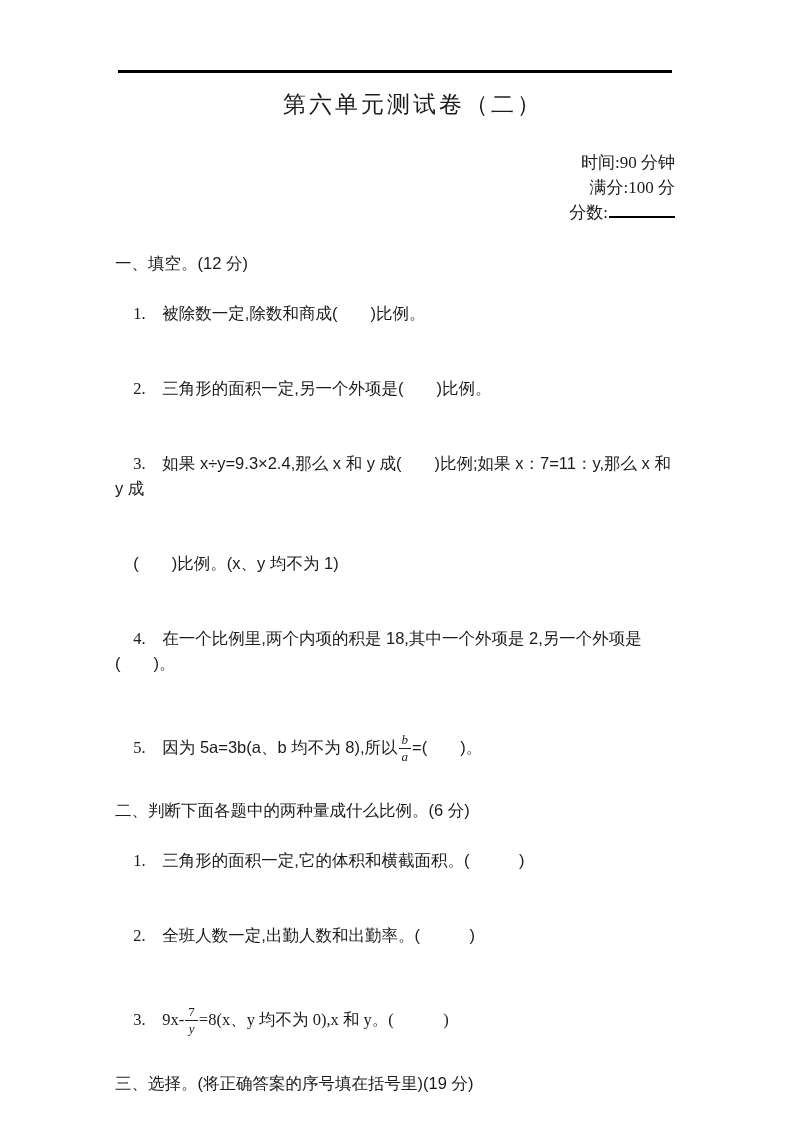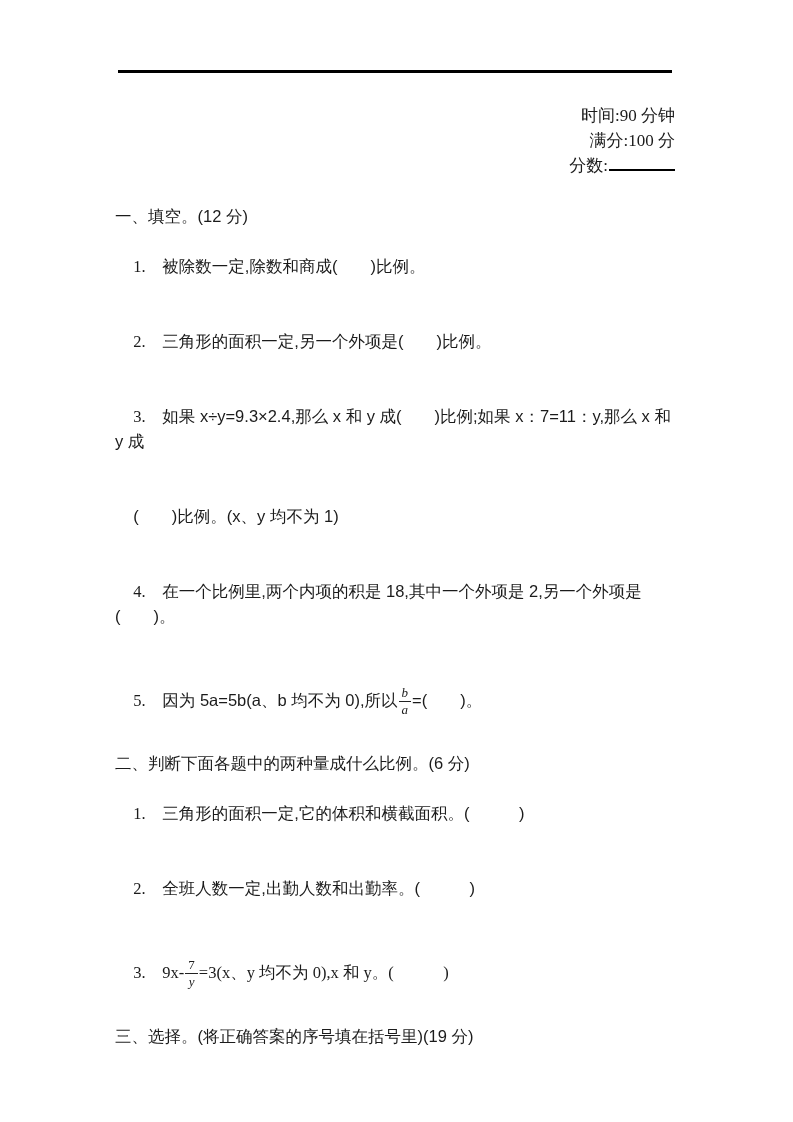--- a/index.html
+++ b/index.html
@@ -45,20 +45,21 @@
   .frac .fd { display: block; padding-top: 1px; }
   .frac .it { font-style: italic; }
 </style>
 </head>
 <body>
 
 <div class="page">
 
   <div class="toprule"></div>
 
+  <div class="title">第六单元测试卷（二）</div>
 
   <div class="info">
     <span class="seg">时间:90 分钟</span>
     <span class="seg">满分:100 分</span>
     <span class="seg">分数:</span><span class="scoreline"></span>
   </div>
 
   <div class="sec-head">一、填空。(12 分)</div>
   <div class="q">
     <span class="qnum">1.</span><span class="qtext">被除数一定,除数和商成(　　)比例。</span>
@@ -69,32 +70,32 @@
   <div class="q">
     <span class="qnum">3.</span><span class="qtext">如果 x÷y=9.3×2.4,那么 x 和 y 成(　　)比例;如果 x：7=11：y,那么 x 和 y 成</span>
   </div>
   <div class="q">
     <span class="qtext">(　　)比例。(x、y 均不为 1)</span>
   </div>
   <div class="q">
     <span class="qnum">4.</span><span class="qtext">在一个比例里,两个内项的积是 18,其中一个外项是 2,另一个外项是(　　)。</span>
   </div>
   <div class="q tall">
-    <span class="qnum">5.</span><span class="qtext"><span>因为 5a=5b(a、b 均不为 0),所以</span><span class="frac"><span class="fn it">b</span><span class="fd it">a</span></span><span>=(　　)。</span></span>
+    <span class="qnum">5.</span><span class="qtext"><span>因为 5a=3b(a、b 均不为 8),所以</span><span class="frac"><span class="fn it">b</span><span class="fd it">a</span></span><span>=(　　)。</span></span>
   </div>
 
   <div class="sec-head mt8">二、判断下面各题中的两种量成什么比例。(6 分)</div>
   <div class="q">
     <span class="qnum">1.</span><span class="qtext">三角形的面积一定,它的体积和横截面积。(　　　)</span>
   </div>
   <div class="q">
     <span class="qnum">2.</span><span class="qtext">全班人数一定,出勤人数和出勤率。(　　　)</span>
   </div>
   <div class="q tall">
-    <span class="qnum">3.</span><span class="qtext serif"><span>9x-</span><span class="frac"><span class="fn">7</span><span class="fd it">y</span></span><span>=3(x、y 均不为 0),x 和 y。(　　　)</span></span>
+    <span class="qnum">3.</span><span class="qtext serif"><span>9x-</span><span class="frac"><span class="fn">7</span><span class="fd it">y</span></span><span>=8(x、y 均不为 0),x 和 y。(　　　)</span></span>
   </div>
 
   <div class="sec-head mt8">三、选择。(将正确答案的序号填在括号里)(19 分)</div>
   <div class="q">
     
   </div>
 
 </div>
 
 </body></html>

